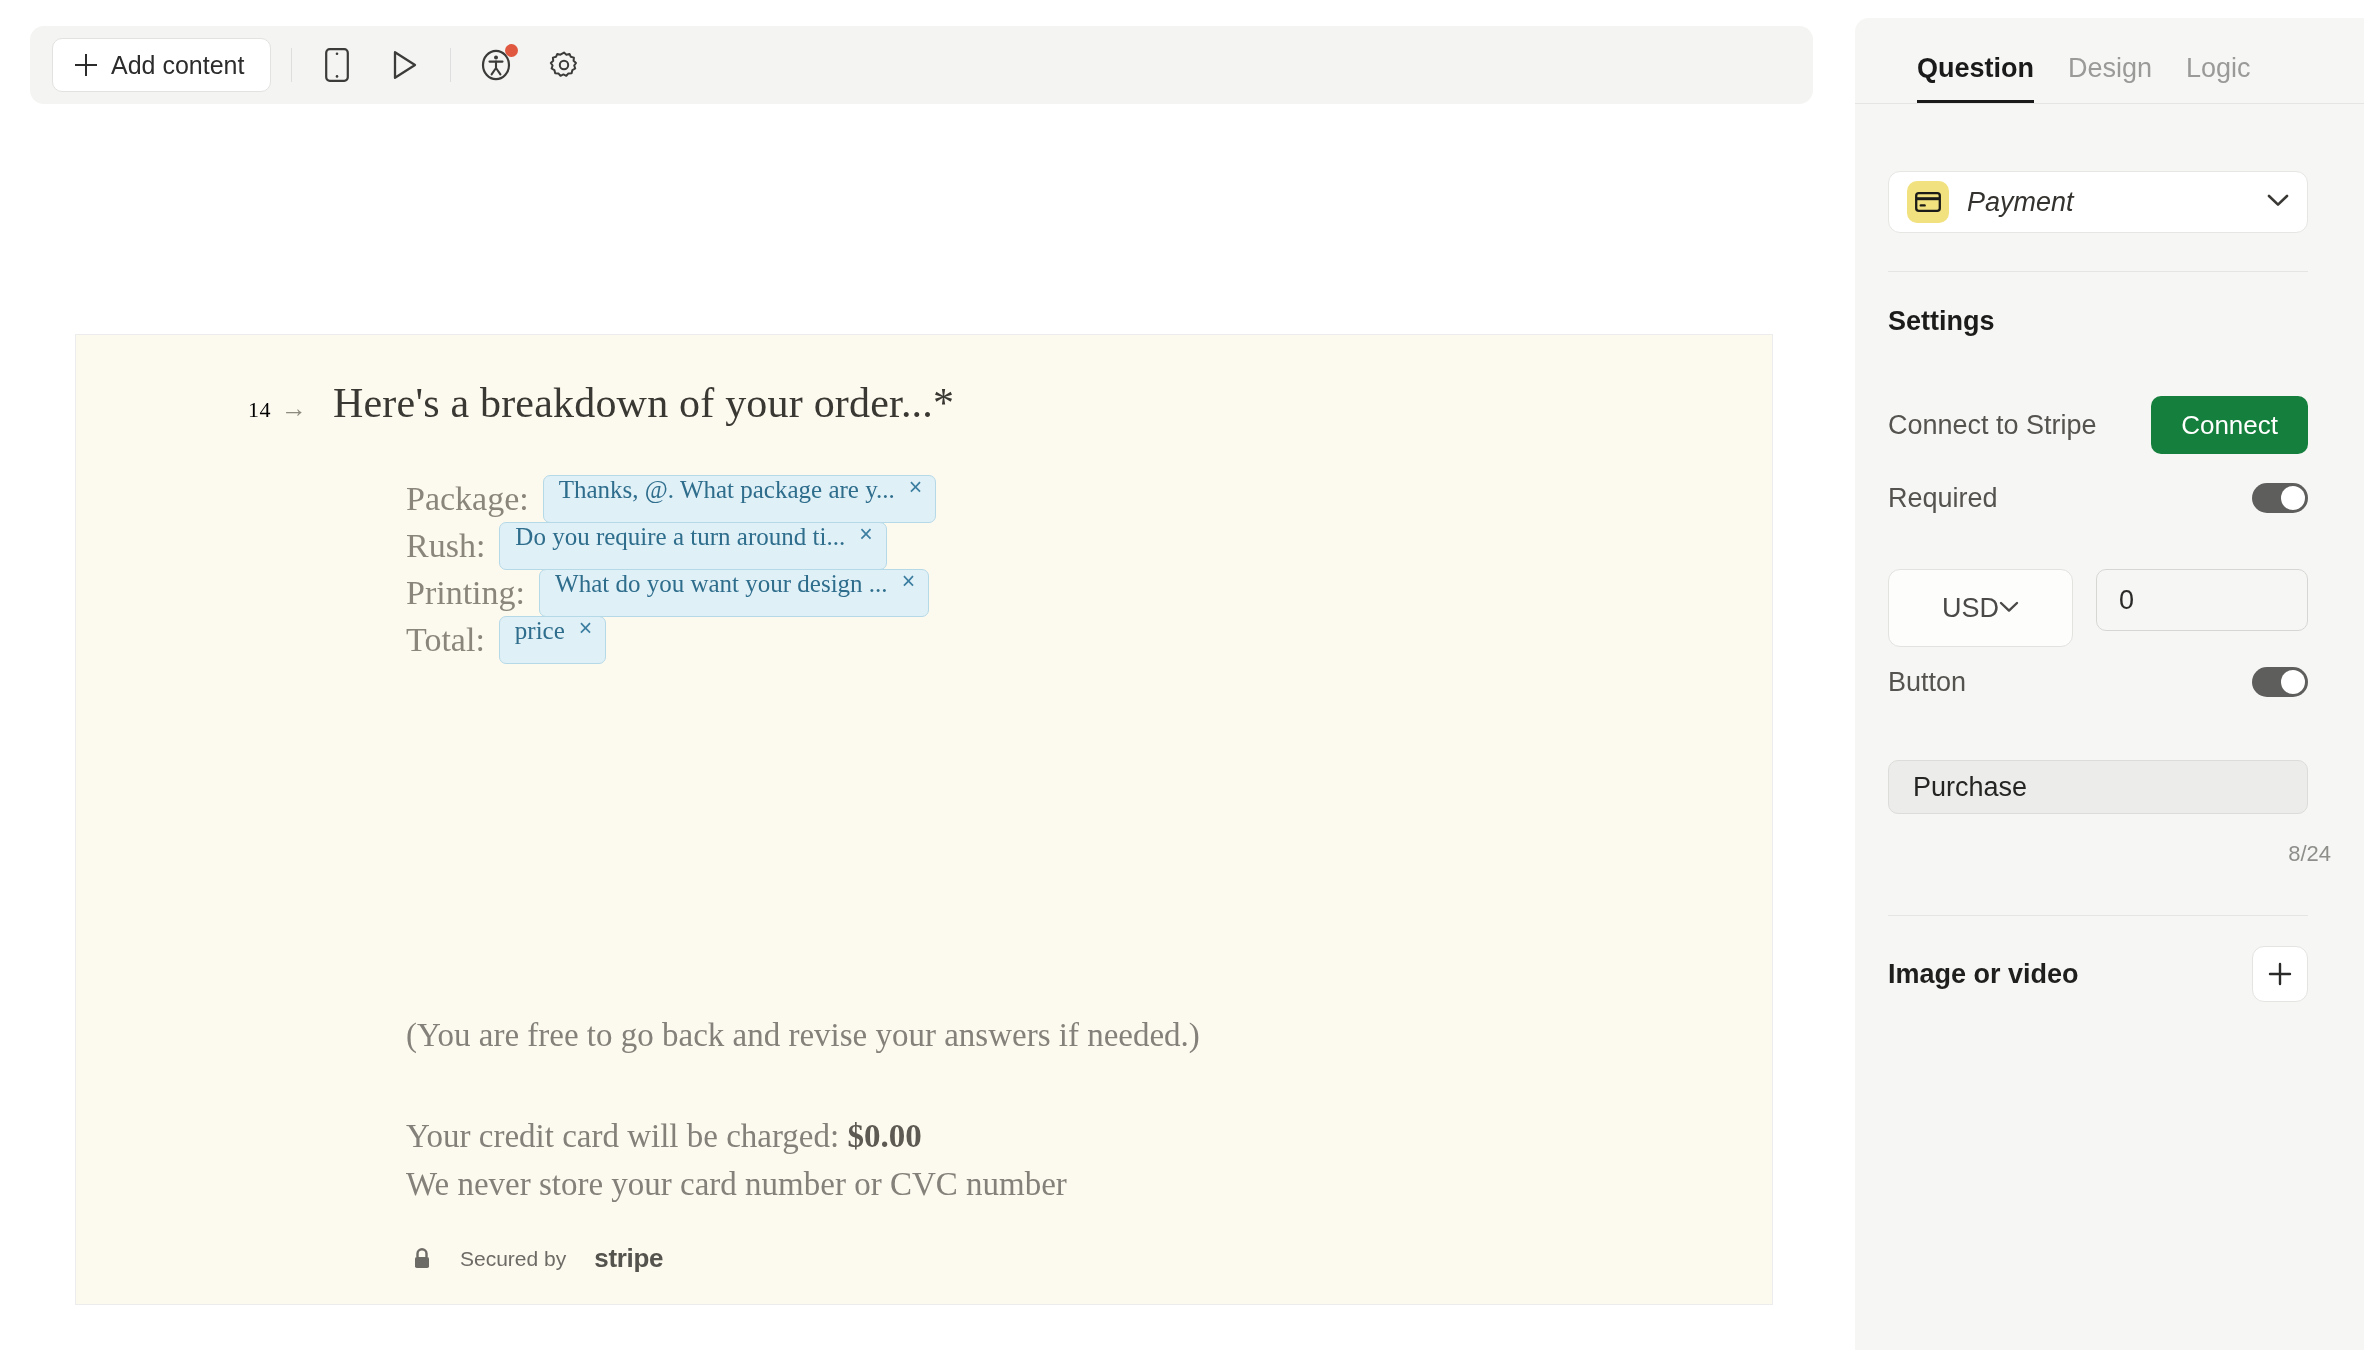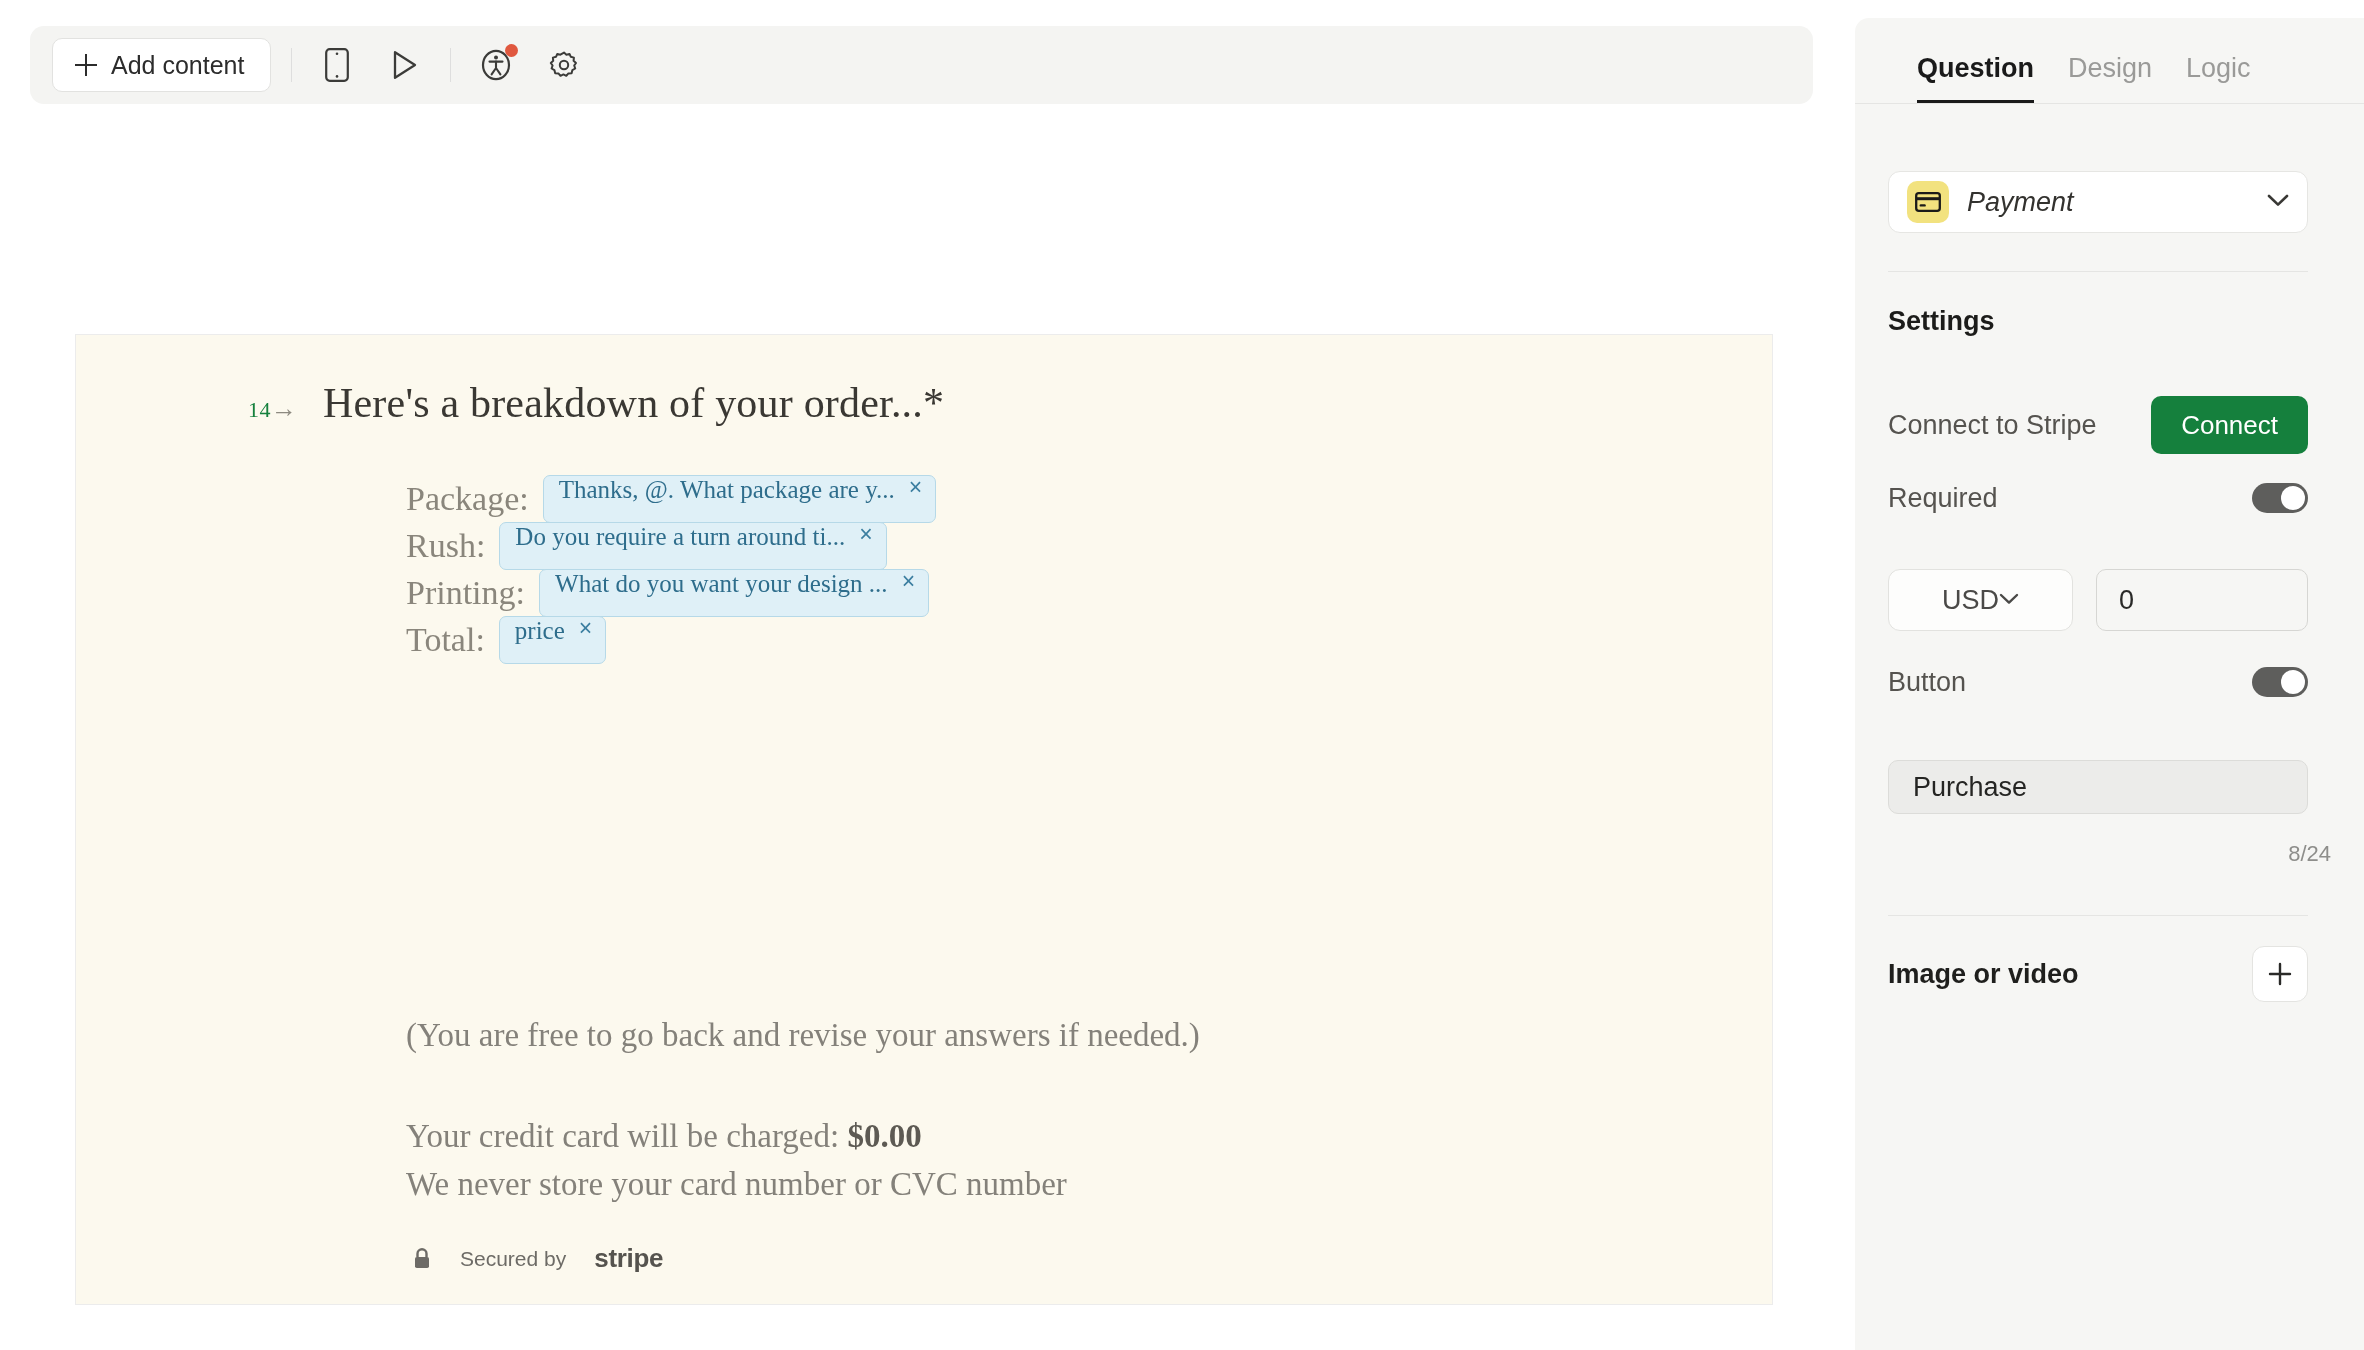--- a/index.html
+++ b/index.html
@@ -48,22 +48,22 @@
     position:absolute; left:75px; top:334px;
     width:1698px; height:971px;
     background:#fcf9ee;
     border:1px solid #ececec;
     overflow:hidden;
   }
   .canvas-inner { position:relative; width:100%; height:100%; }
 
   .q-header { position:absolute; left:172px; top:44px; display:flex; align-items:baseline; }
   .q-num {
-    font-family:"Liberation Serif", serif; font-size:22px; color:#15803d;
-    letter-spacing:0.5px;
+    font-family:"Liberation Serif", serif; font-size:22px; color:#000000;
+    margin-right:10px; letter-spacing:0.5px;
   }
   .q-arrow { font-family:"Liberation Serif", serif; font-size:26px; color:#8d8a80; margin-right:26px; }
   .q-title {
     font-family:"Liberation Serif", serif; font-size:42px; color:#3a3833;
     white-space:nowrap; letter-spacing:0.2px;
   }
 
   .var-rows { position:absolute; left:330px; top:140px; }
   .var-row { display:flex; align-items:center; height:47px; }
   .var-label {
@@ -161,21 +161,21 @@
     width:56px; height:30px; border-radius:15px; background:#5e5e5c;
     position:relative; cursor:pointer; flex:none;
   }
   .toggle .knob {
     position:absolute; width:24px; height:24px; border-radius:50%;
     background:#fff; top:3px; right:3px;
   }
 
   .currency-select {
     position:absolute; left:33px; top:551px;
-    width:185px; height:62px;
+    width:185px; height:78px;
     background:#fdfdfc; border:1px solid #e2e2df; border-radius:12px;
     display:flex; align-items:center; justify-content:center; gap:0; cursor:pointer;
   }
   .currency-label { font-size:27px; color:#4a4947; }
 
   .amount-input {
     position:absolute; left:241px; top:551px;
     width:212px; height:62px;
     background:#f6f6f4; border:1px solid #d6d6d3; border-radius:10px;
     font-size:27px; color:#2a2a28; padding:0 22px;

